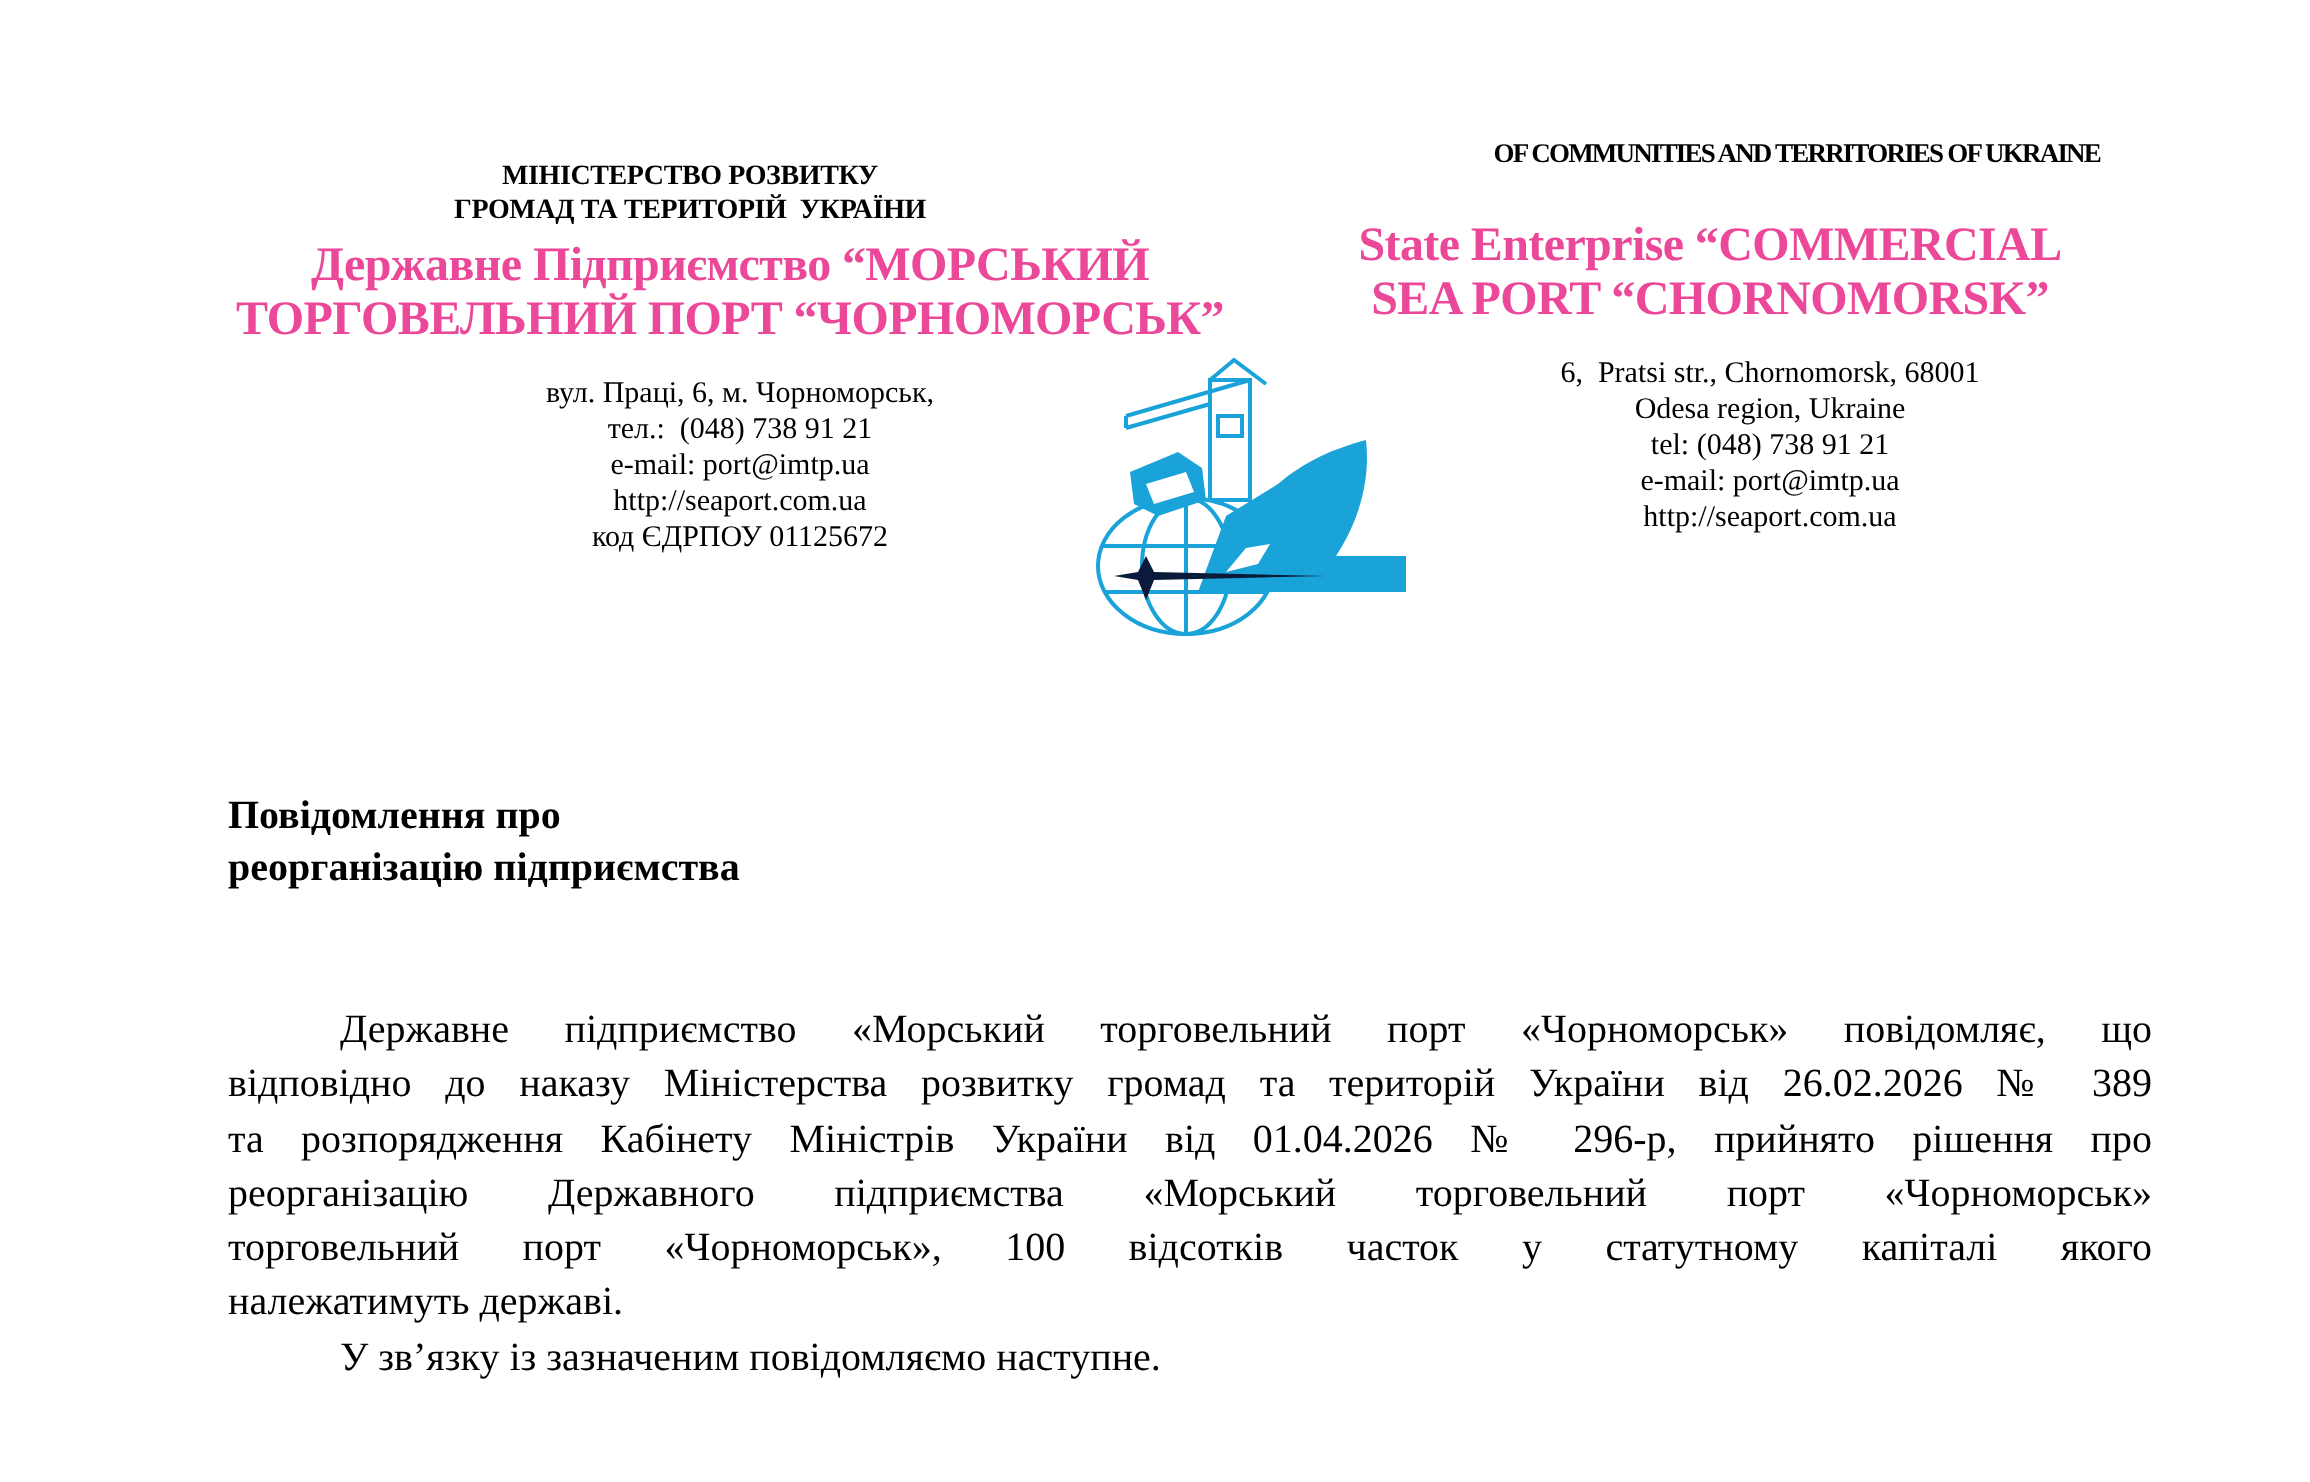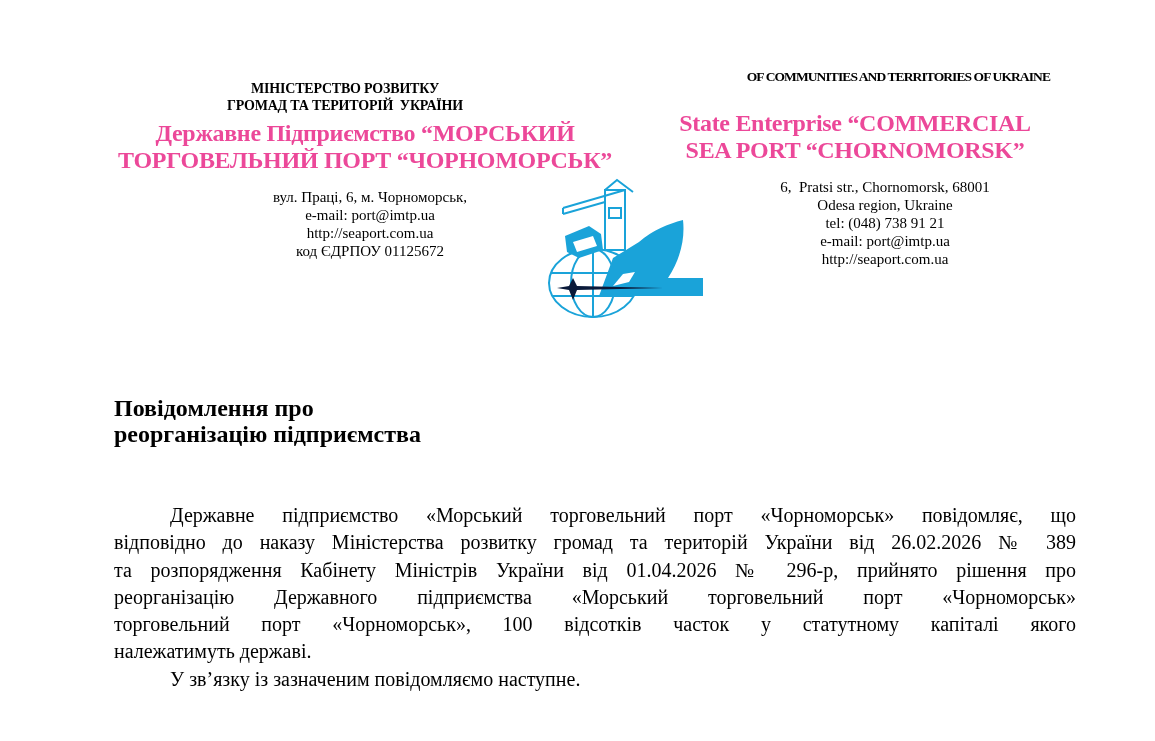--- a/index.html
+++ b/index.html
@@ -5,38 +5,39 @@
   html, body { margin: 0; padding: 0; background: #ffffff; }
   body {
     width: 1155px; height: 741px; position: relative; overflow: hidden;
     font-family: "Liberation Serif", "DejaVu Serif", serif; color: #000;
   }
   .abs { position: absolute; }
   .center { text-align: center; }
   .ministry { font-weight: bold; font-size: 14px; line-height: 17px; letter-spacing: -0.2px; }
   .ent { font-weight: bold; color: #ec4899; font-size: 24px; line-height: 27px; letter-spacing: -0.3px; }
   .addr { font-size: 15px; line-height: 18px; }
-  .title { font-weight: bold; font-size: 24px; line-height: 26px; }
+  .title { font-weight: bold; font-size: 20px; line-height: 26px; }
   .body-text { font-size: 20px; line-height: 27.3px; text-align: justify; }
   .indent { text-indent: 56px; }
   .last-line-justify { text-align-last: justify; }
 </style>
 </head>
 <body>
 
 <div class="abs center ministry" style="left:180px; top:80px; width:330px;">
   <div>МІНІСТЕРСТВО РОЗВИТКУ</div>
   <div style="white-space:pre;">ГРОМАД ТА ТЕРИТОРІЙ  УКРАЇНИ</div>
 </div>
 <div class="abs center ent" style="left:95px; top:120px; width:540px;">
   <div>Державне Підприємство “МОРСЬКИЙ</div>
   <div>ТОРГОВЕЛЬНИЙ ПОРТ “ЧОРНОМОРСЬК”</div>
 </div>
 <div class="abs center addr" style="left:215px; top:188px; width:310px;">
   <div>вул. Праці, 6, м. Чорноморськ,</div>
+  <div style="white-space:pre;">тел.:  (048) 738 91 21</div>
   <div>e-mail: port@imtp.ua</div>
   <div>http://seaport.com.ua</div>
   <div>код ЄДРПОУ 01125672</div>
 </div>
 
 <div class="abs center ministry" style="left:670px; top:68px; width:380px;">
   <div style="letter-spacing:-0.9px; font-size:13.5px;text-align:right;">OF COMMUNITIES AND TERRITORIES OF UKRAINE</div>
 </div>
 <div class="abs center ent" style="left:660px; top:110px; width:390px;">
   <div>State Enterprise “COMMERCIAL</div>

